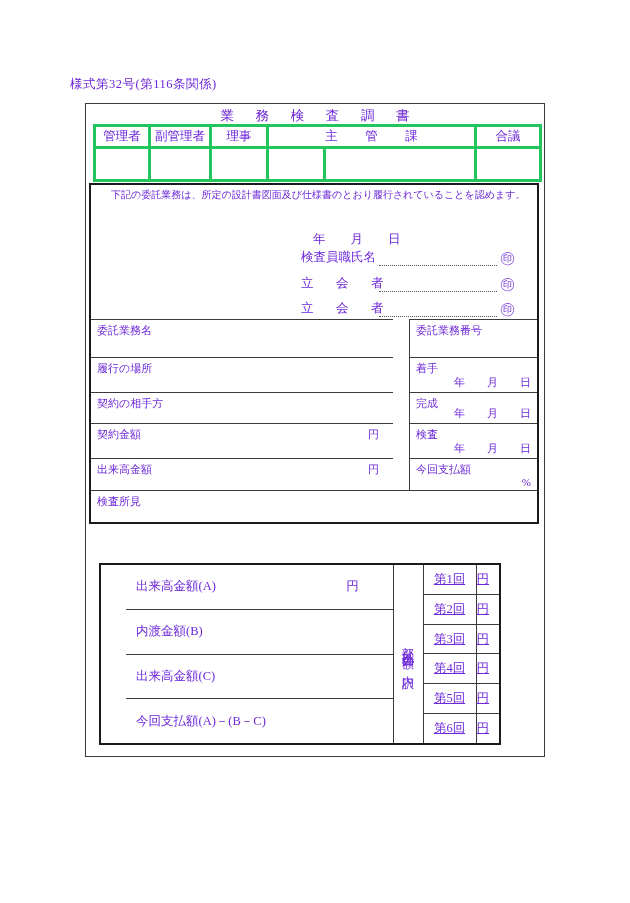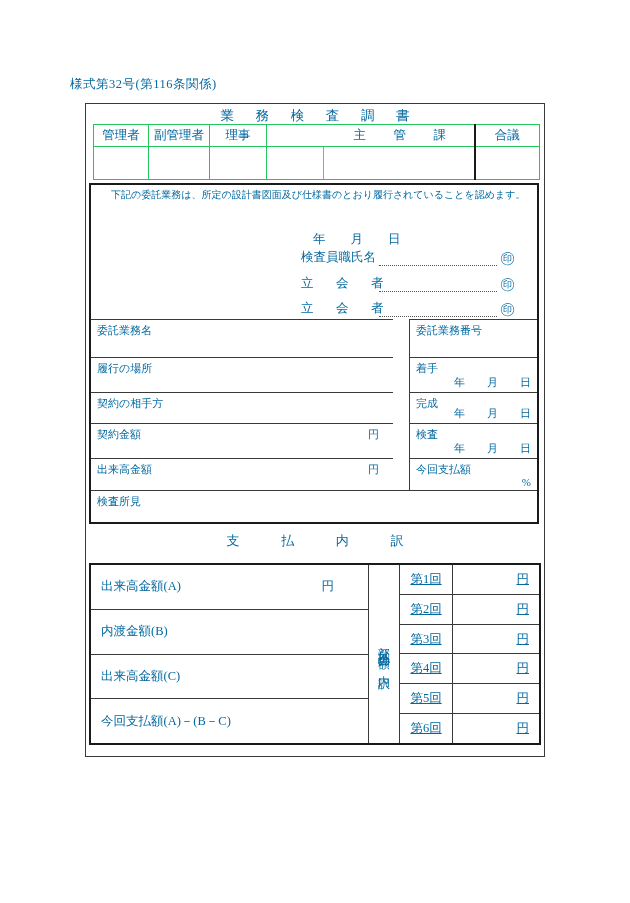--- a/index.html
+++ b/index.html
@@ -1,21 +1,21 @@
 <!DOCTYPE html>
 <html><head>
 <meta charset="utf-8">
 <style>
   * { margin:0; padding:0; box-sizing:border-box; }
   html,body { background:#fff; }
   .page {
     position:relative;
     width:630px; height:903px;
     background:#fff;
-    color:#0369a1;
+    color:#6d28d9;
     font-family:"Liberation Serif","DejaVu Serif",serif;
     font-size:12.5px;
     overflow:hidden;
   }
   .form-label {
     position:absolute; left:70px; top:76px;
     font-size:12.5px; letter-spacing:0.5px;
   }
   .outer-box {
     position:absolute; left:85px; top:103px;
@@ -29,30 +29,30 @@
     letter-spacing:1.6em; text-indent:1.6em;
     white-space:nowrap;
   }
   
   .approval-table {
     position:absolute; left:7px; top:20px;
     width:446px; border-collapse:collapse;
     table-layout:fixed;
   }
   .approval-table td {
-    border:1px solid #22c55e;
+    border:3px solid #22c55e;
     text-align:center; vertical-align:middle;
     font-size:12.5px;
     height:22px;
     overflow:hidden;
   }
   .approval-table tr.input-row td { height:33px; }
   .approval-table td.thick-left { border-left:2px solid #1a1a1a; }
   .approval-table td.gray-right { border-right:1px solid #a0a0a0; }
-  .approval-table td.shukan { letter-spacing:2.2em; text-indent:2.2em;text-align:right; }
+  .approval-table td.shukan { letter-spacing:2.2em; text-indent:2.2em; }
   
   .statement-box {
     position:absolute; left:3px; top:79px;
     width:450px; height:341px;
     border:2px solid #1a1a1a;
   }
   .statement-text {
     position:absolute; top:2px; left:10px; right:8px;
     font-size:10px; line-height:1.5;
     text-indent:1em;
@@ -91,24 +91,25 @@
   .mt-unit { position:absolute; right:14px; top:3px; }
   .mt-sub { position:absolute; right:6px; bottom:2px; white-space:nowrap; }
   
   .payment-title {
     position:absolute; top:428px; left:0; right:0;
     text-align:center; font-size:13px;
     letter-spacing:3.2em; text-indent:3.2em;
     white-space:nowrap;
   }
   .payment-box {
-    position:absolute; left:3px; top:459px;
-    width:452px; height:182px;
+    position:absolute; left:13px; top:459px;
+    width:402px; height:182px;
     border:2px solid #1a1a1a;
     display:flex;
+    padding-left:25px;
   }
   .pay-left { width:277px; display:flex; flex-direction:column; }
   .pay-left-row {
     flex:1; position:relative;
     display:flex; align-items:center;
     padding-left:10px;
     border-bottom:1px solid #3a3a3a;
     font-size:12.5px;
   }
   .pay-left-row:last-child { border-bottom:none; }
@@ -242,21 +243,20 @@
           <span>今回支払額</span>
           <span class="mt-sub">%</span>
         </div>
 
         <div class="mt-cell mt-full">
           <span>検査所見</span>
         </div>
       </div>
     </div>
 
-    <div class="payment-title">支払内訳</div>
 
     <div class="payment-box">
 
       <div class="pay-left">
         <div class="pay-left-row">
           <span>出来高金額(A)</span>
           <span class="pay-left-unit">円</span>
         </div>
         <div class="pay-left-row">
           <span>内渡金額(B)</span>

